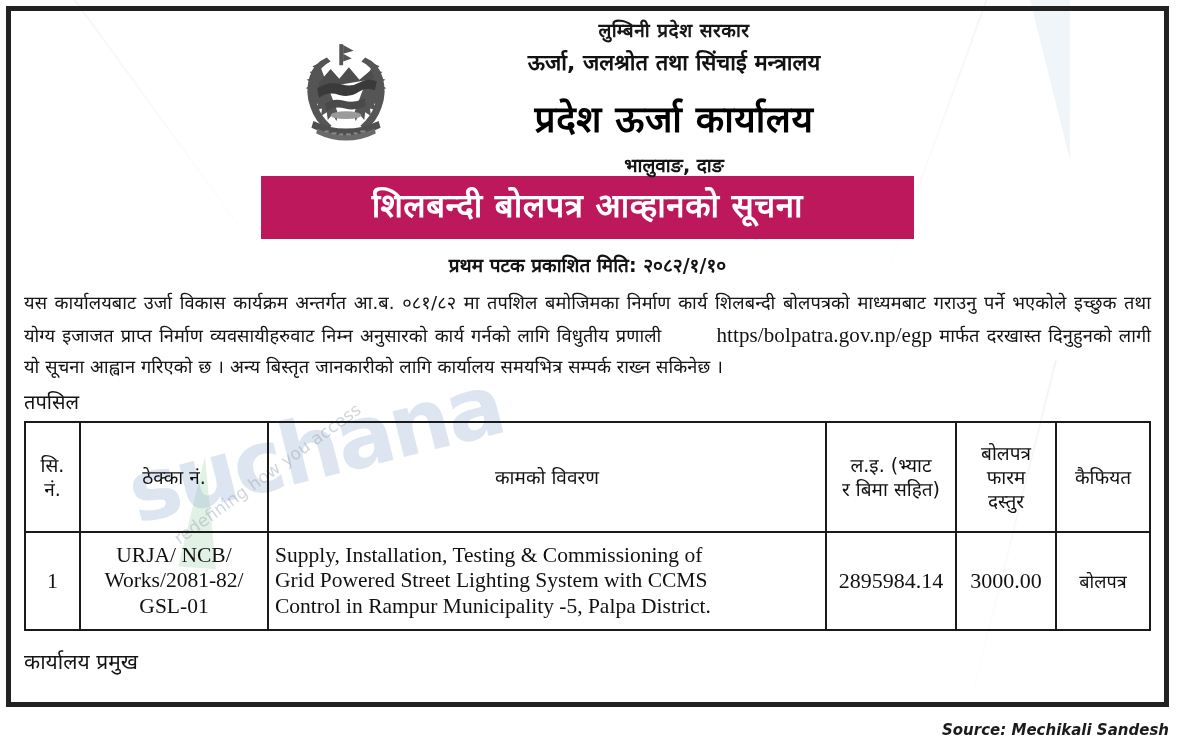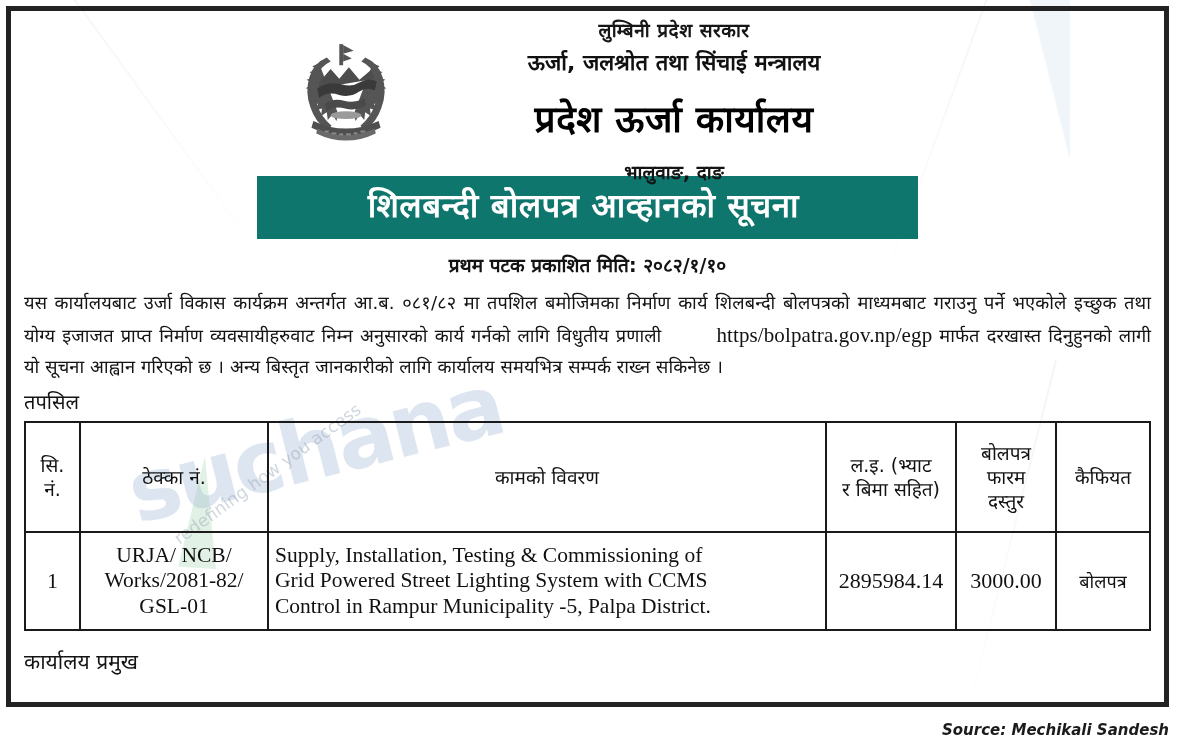--- a/index.html
+++ b/index.html
@@ -166,31 +166,31 @@
     color: #000000;
     margin-top: 20px;
     line-height: 1.25;
     letter-spacing: 0.5px;
   }
   .hl-address {
     font-family: "DejaVu Sans", sans-serif;
     font-size: 19px;
     font-weight: 600;
     color: #141414;
-    margin-top: 16px;
+    margin-top: 9px;
     line-height: 1.3;
   }
 
   
   .title-banner {
     margin: 10px auto 0 auto;
     width: 653px;
-    background: #0f766e;
-    text-align: center;
-    padding: 9px 8px 13px 0;
+    background: #be185d;
+    text-align: center;
+    padding: 9px 0 13px 0;
   }
   .title-banner .tb-text {
     font-family: "DejaVu Sans", sans-serif;
     font-size: 33px;
     font-weight: bold;
     color: #ffffff;
     letter-spacing: 0.5px;
     line-height: 1.25;
   }
 

